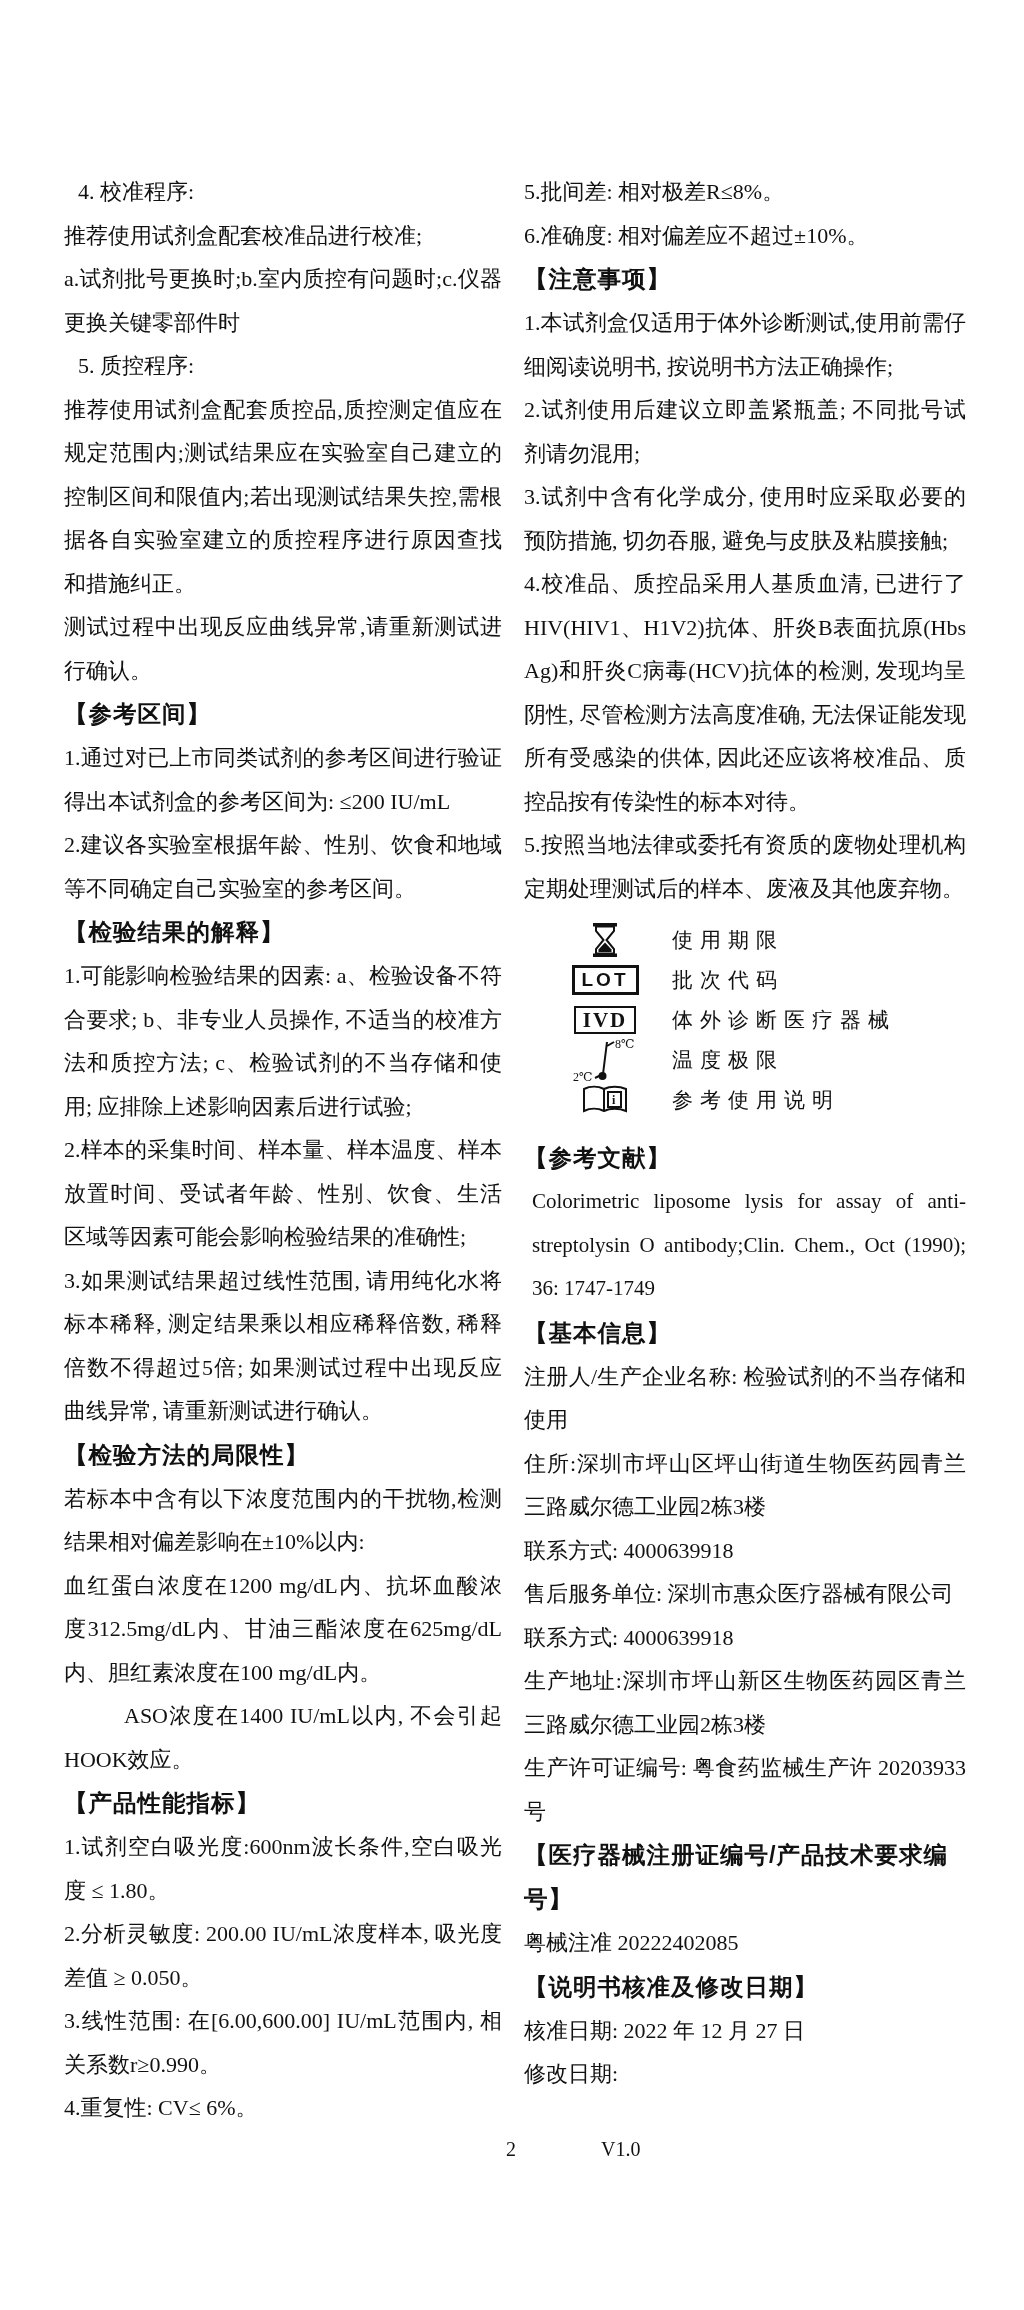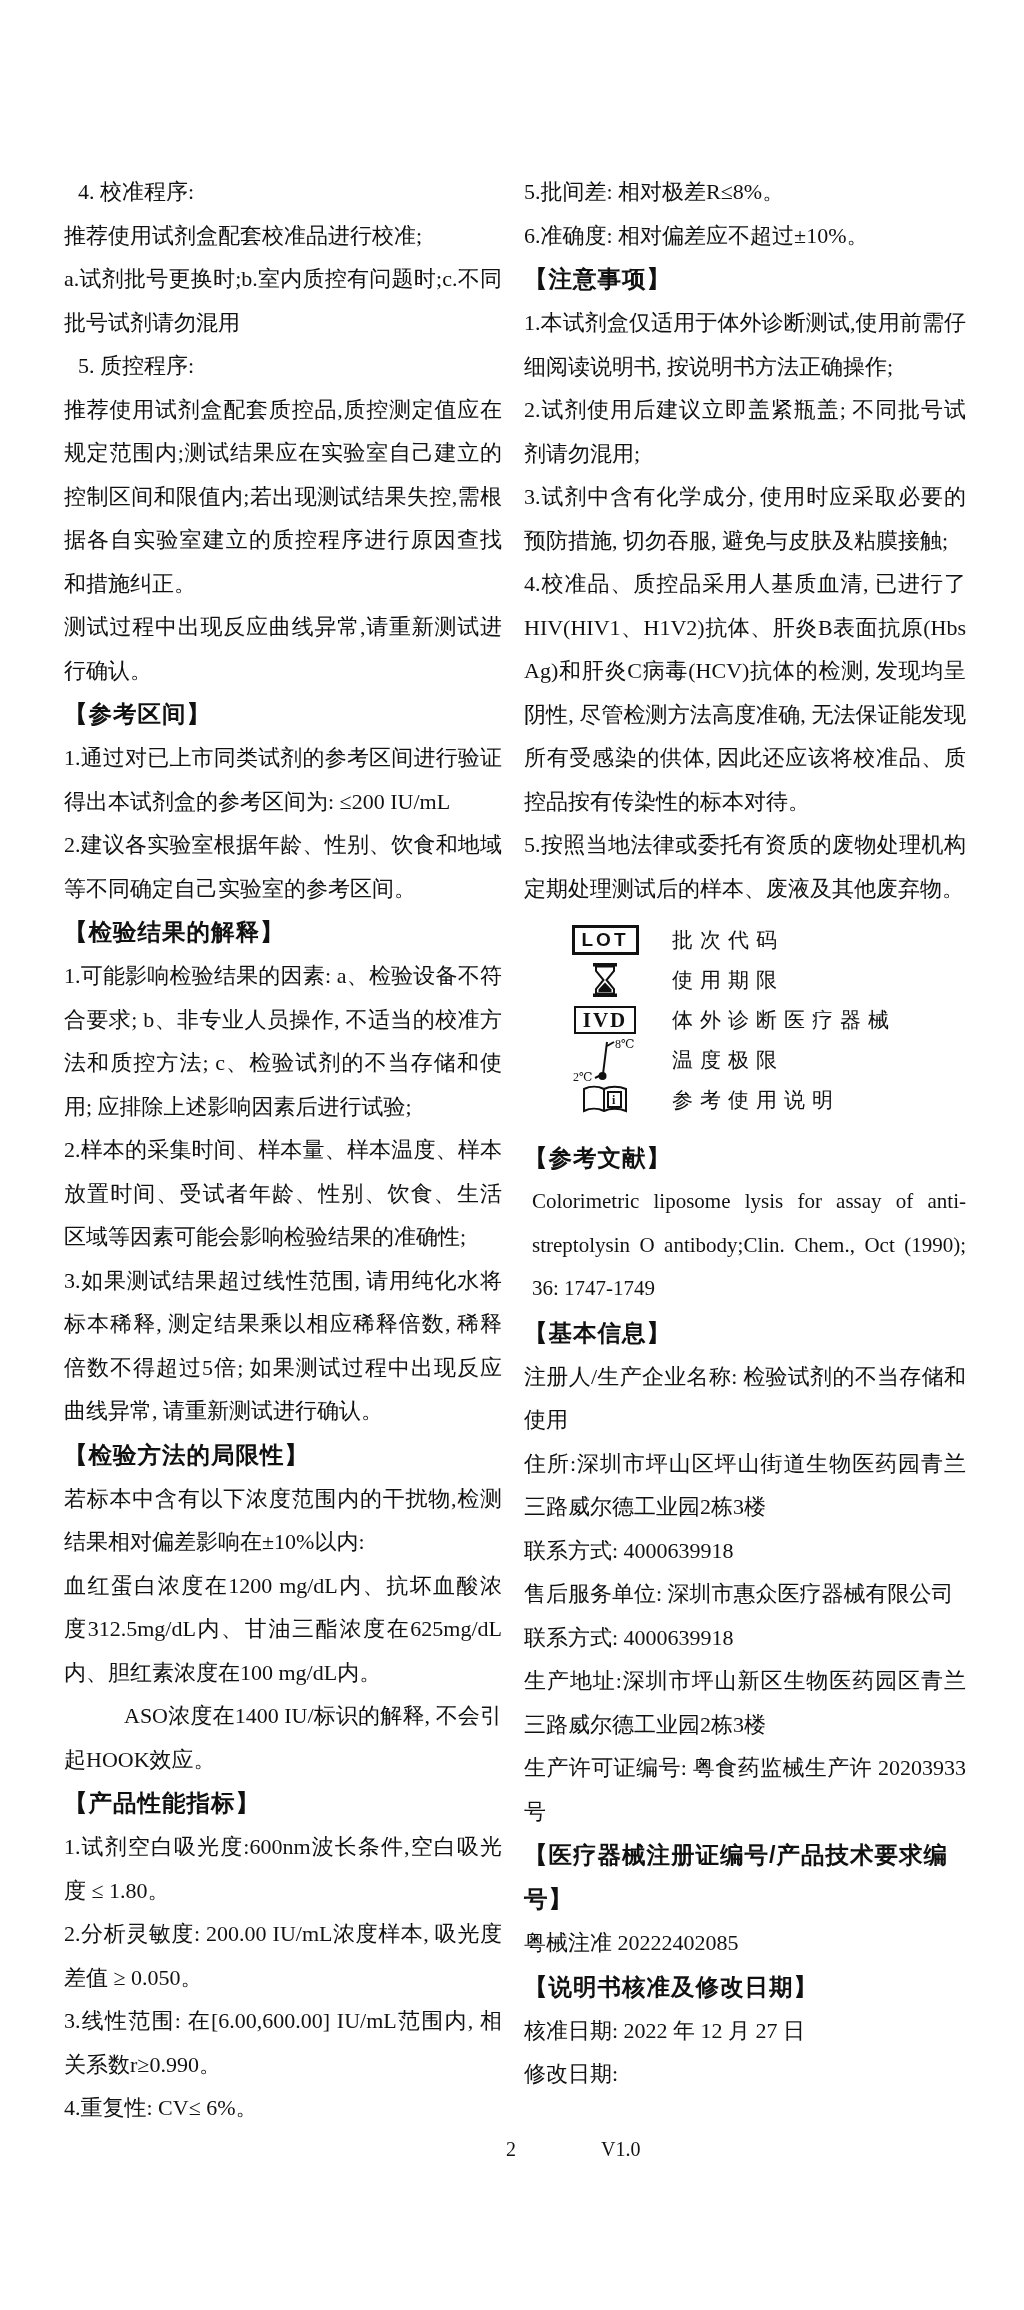--- a/index.html
+++ b/index.html
@@ -28,67 +28,67 @@
   .footer .version{position:absolute;left:601px;}
   svg{display:block;}
 </style>
 </head>
 <body>
 
 <div class="page">
   <div class="col col-left" id="col-left">
       <p class="para indent1">4. 校准程序:</p>
       <p class="para">推荐使用试剂盒配套校准品进行校准;</p>
-      <p class="para">a.试剂批号更换时;b.室内质控有问题时;c.不同批号试剂请勿混用</p>
+      <p class="para">a.试剂批号更换时;b.室内质控有问题时;c.仪器更换关键零部件时</p>
       <p class="para indent1">5. 质控程序:</p>
       <p class="para">推荐使用试剂盒配套质控品,质控测定值应在规定范围内;测试结果应在实验室自己建立的控制区间和限值内;若出现测试结果失控,需根据各自实验室建立的质控程序进行原因查找和措施纠正。</p>
       <p class="para">测试过程中出现反应曲线异常,请重新测试进行确认。</p>
       <div class="sec">【参考区间】</div>
       <p class="para">1.通过对已上市同类试剂的参考区间进行验证得出本试剂盒的参考区间为: ≤200 IU/mL</p>
       <p class="para">2.建议各实验室根据年龄、性别、饮食和地域等不同确定自己实验室的参考区间。</p>
       <div class="sec">【检验结果的解释】</div>
       <p class="para">1.可能影响检验结果的因素: a、检验设备不符合要求; b、非专业人员操作, 不适当的校准方法和质控方法; c、检验试剂的不当存储和使用; 应排除上述影响因素后进行试验;</p>
       <p class="para">2.样本的采集时间、样本量、样本温度、样本放置时间、受试者年龄、性别、饮食、生活区域等因素可能会影响检验结果的准确性;</p>
       <p class="para">3.如果测试结果超过线性范围, 请用纯化水将标本稀释, 测定结果乘以相应稀释倍数, 稀释倍数不得超过5倍; 如果测试过程中出现反应曲线异常, 请重新测试进行确认。</p>
       <div class="sec">【检验方法的局限性】</div>
       <p class="para">若标本中含有以下浓度范围内的干扰物,检测结果相对偏差影响在±10%以内:</p>
       <p class="para">血红蛋白浓度在1200 mg/dL内、抗坏血酸浓度312.5mg/dL内、甘油三酯浓度在625mg/dL内、胆红素浓度在100 mg/dL内。</p>
-      <p class="para indent2">ASO浓度在1400 IU/标识的解释, 不会引起HOOK效应。</p>
+      <p class="para indent2">ASO浓度在1400 IU/mL以内, 不会引起HOOK效应。</p>
       <div class="sec">【产品性能指标】</div>
       <p class="para">1.试剂空白吸光度:600nm波长条件,空白吸光度 ≤ 1.80。</p>
       <p class="para">2.分析灵敏度: 200.00 IU/mL浓度样本, 吸光度差值 ≥ 0.050。</p>
       <p class="para">3.线性范围: 在[6.00,600.00] IU/mL范围内, 相关系数r≥0.990。</p>
       <p class="para">4.重复性:  CV≤ 6%。</p>
     </div>
   <div class="col col-right" id="col-right">
       <p class="para">5.批间差: 相对极差R≤8%。</p>
       <p class="para">6.准确度: 相对偏差应不超过±10%。</p>
       <div class="sec">【注意事项】</div>
       <p class="para">1.本试剂盒仅适用于体外诊断测试,使用前需仔细阅读说明书, 按说明书方法正确操作;</p>
       <p class="para">2.试剂使用后建议立即盖紧瓶盖; 不同批号试剂请勿混用;</p>
       <p class="para">3.试剂中含有化学成分, 使用时应采取必要的预防措施, 切勿吞服, 避免与皮肤及粘膜接触;</p>
       <p class="para">4.校准品、质控品采用人基质血清, 已进行了 HIV(HIV1、H1V2)抗体、肝炎B表面抗原(HbsAg)和肝炎C病毒(HCV)抗体的检测, 发现均呈阴性, 尽管检测方法高度准确, 无法保证能发现所有受感染的供体, 因此还应该将校准品、质控品按有传染性的标本对待。</p>
       <p class="para">5.按照当地法律或委托有资质的废物处理机构定期处理测试后的样本、废液及其他废弃物。</p>
       <div class="symbols">
         <div class="symbol-row">
           <span class="symbol-icon-cell">
-            <span class="boxed">LOT</span>
-          </span>
-          <span class="symbol-label">批次代码</span>
-        </div>
-        <div class="symbol-row">
-          <span class="symbol-icon-cell">
             <svg width="30" height="36" viewBox="0 0 30 36">
               <rect x="3" y="1" width="24" height="3.5" fill="#111"></rect>
               <rect x="3" y="31.5" width="24" height="3.5" fill="#111"></rect>
               <path d="M6,4.5 H24 V9 L16.5,18 L24,27 V31.5 H6 V27 L13.5,18 L6,9 Z" fill="none" stroke="#111" stroke-width="2"></path>
               <path d="M15,20.5 L21.5,27.5 V30 H8.5 V27.5 Z" fill="#111"></path>
             </svg>
           </span>
           <span class="symbol-label">使用期限</span>
+        </div>
+        <div class="symbol-row">
+          <span class="symbol-icon-cell">
+            <span class="boxed">LOT</span>
+          </span>
+          <span class="symbol-label">批次代码</span>
         </div>
         <div class="symbol-row">
           <span class="symbol-icon-cell">
             <span class="boxed ivd">IVD</span>
           </span>
           <span class="symbol-label">体外诊断医疗器械</span>
         </div>
         <div class="symbol-row">
           <span class="symbol-icon-cell">
             <svg width="66" height="46" viewBox="0 0 66 46">

